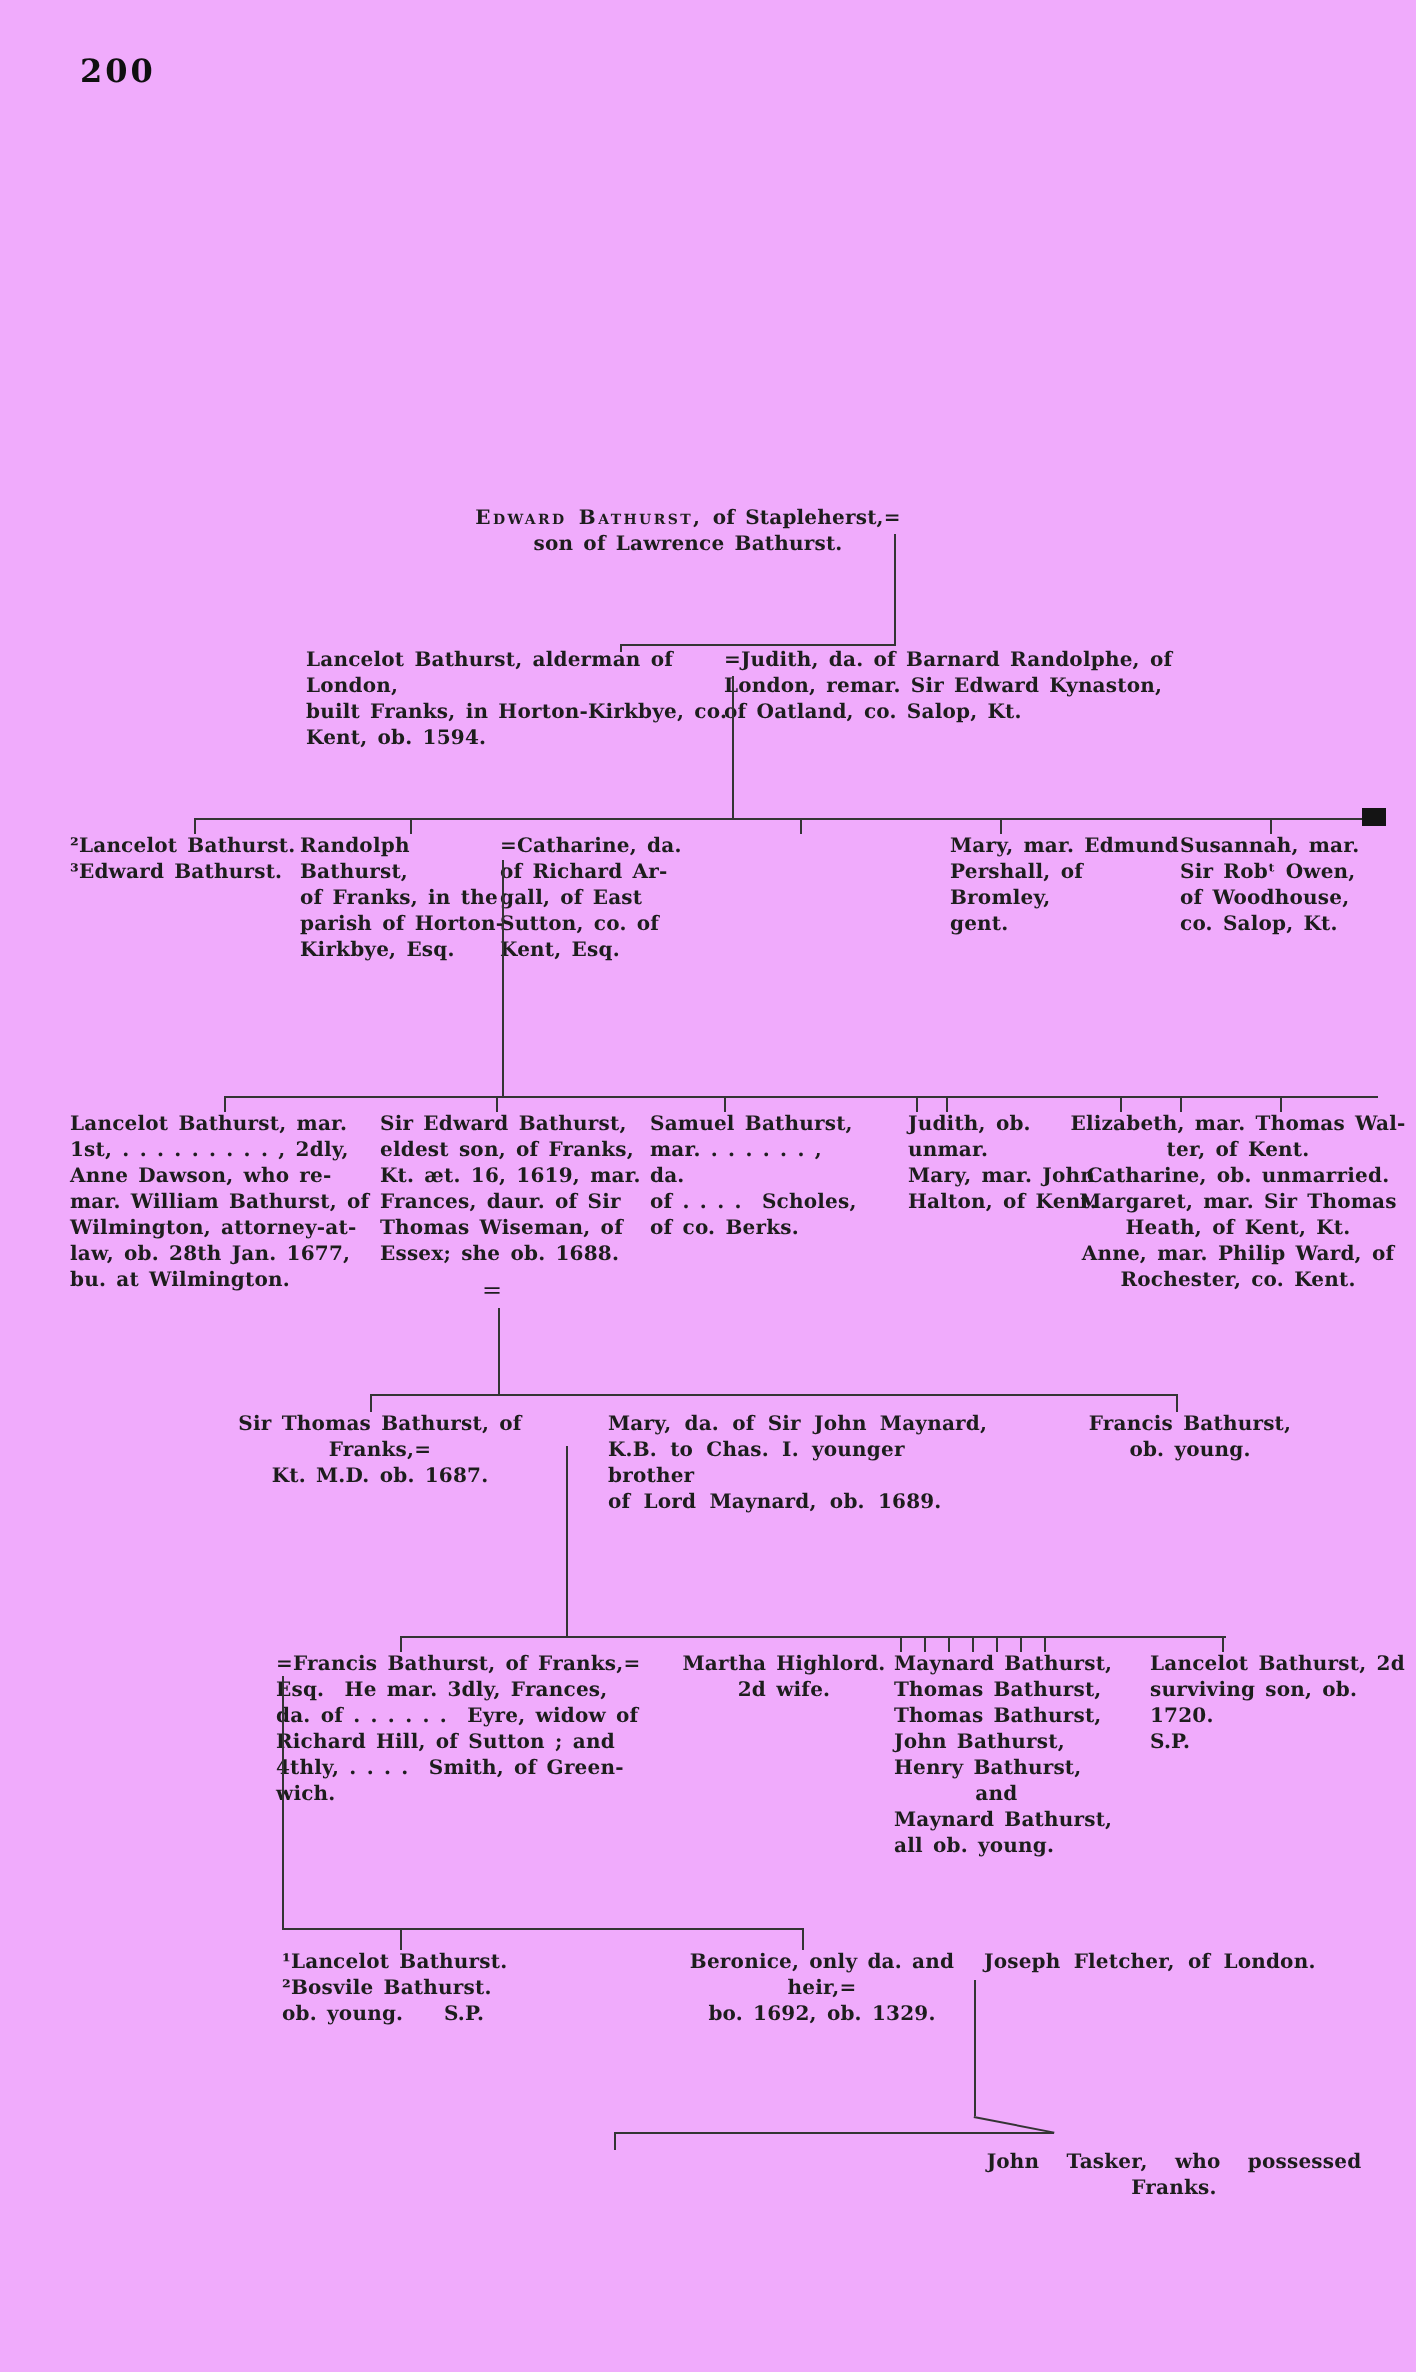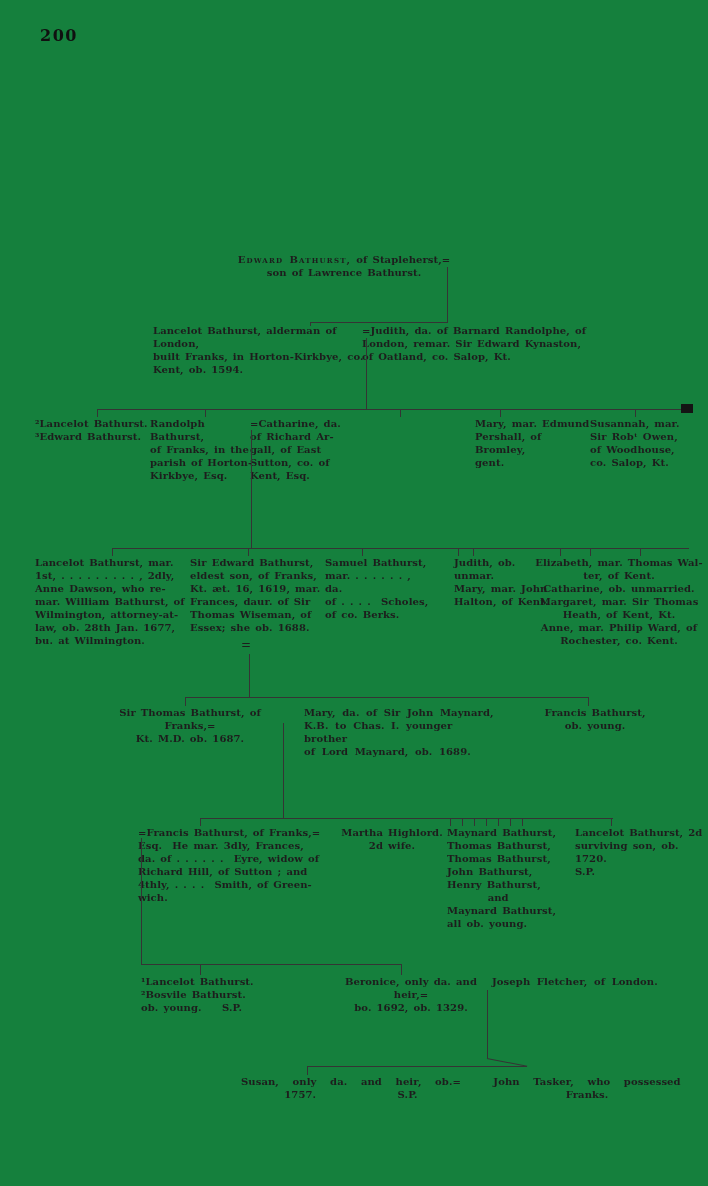--- a/index.html
+++ b/index.html
@@ -1,16 +1,16 @@
 <!DOCTYPE html>
 <html><head>
 <meta charset="utf-8">
 <style>
   html,body{margin:0;padding:0;background:#e8e8e6;}
-  #page{position:relative;width:708px;height:1186px;background:#15803d;overflow:hidden;
+  #page{position:relative;width:708px;height:1186px;background:#f0abfc;overflow:hidden;
         font-family:"DejaVu Serif","Liberation Serif",serif;}
   .pageno{position:absolute;left:40px;top:26px;font-weight:bold;font-size:16px;
           letter-spacing:1.5px;color:#101010;}
   .blk{position:absolute;font-size:10px;line-height:13px;color:#1d1d1d;
        white-space:pre-wrap;word-spacing:1.5px;letter-spacing:.1px;font-weight:bold;}
   .c{text-align:center;}
   .wide{word-spacing:10px;}
   .w2{word-spacing:3px;}
   .sc{font-variant:small-caps;letter-spacing:1.2px;}
   .ln{position:absolute;background:#343434;}
@@ -113,22 +113,20 @@
 surviving son, ob. 1720.
 S.P.</div>
 
   <div class="blk" style="left:141px;top:975px;width:170px;">¹Lancelot Bathurst.
 ²Bosvile Bathurst.
 ob. young.    S.P.</div>
   <div class="blk c" style="left:330px;top:975px;width:162px;">Beronice, only da. and heir,=
 bo. 1692, ob. 1329.</div>
   <div class="blk w2" style="left:492px;top:975px;width:180px;">Joseph Fletcher, of London.</div>
 
-  <div class="blk c wide" style="left:220px;top:1075px;width:262px;">Susan, only da. and heir, ob.=
-1757.      S.P.</div>
   <div class="blk c wide" style="left:488px;top:1075px;width:198px;">John Tasker, who possessed
 Franks.</div>
 
   <div class="ln v" style="left:447px;top:267px;height:55px;"></div>
   <div class="ln h" style="left:310px;top:322px;width:138px;"></div>
   <div class="ln v" style="left:310px;top:322px;height:4px;"></div>
 
   <div class="ln v" style="left:366px;top:338px;height:71px;"></div>
   <div class="ln h" style="left:97px;top:409px;width:592px;"></div>
   <div class="ln v" style="left:97px;top:409px;height:8px;"></div>

